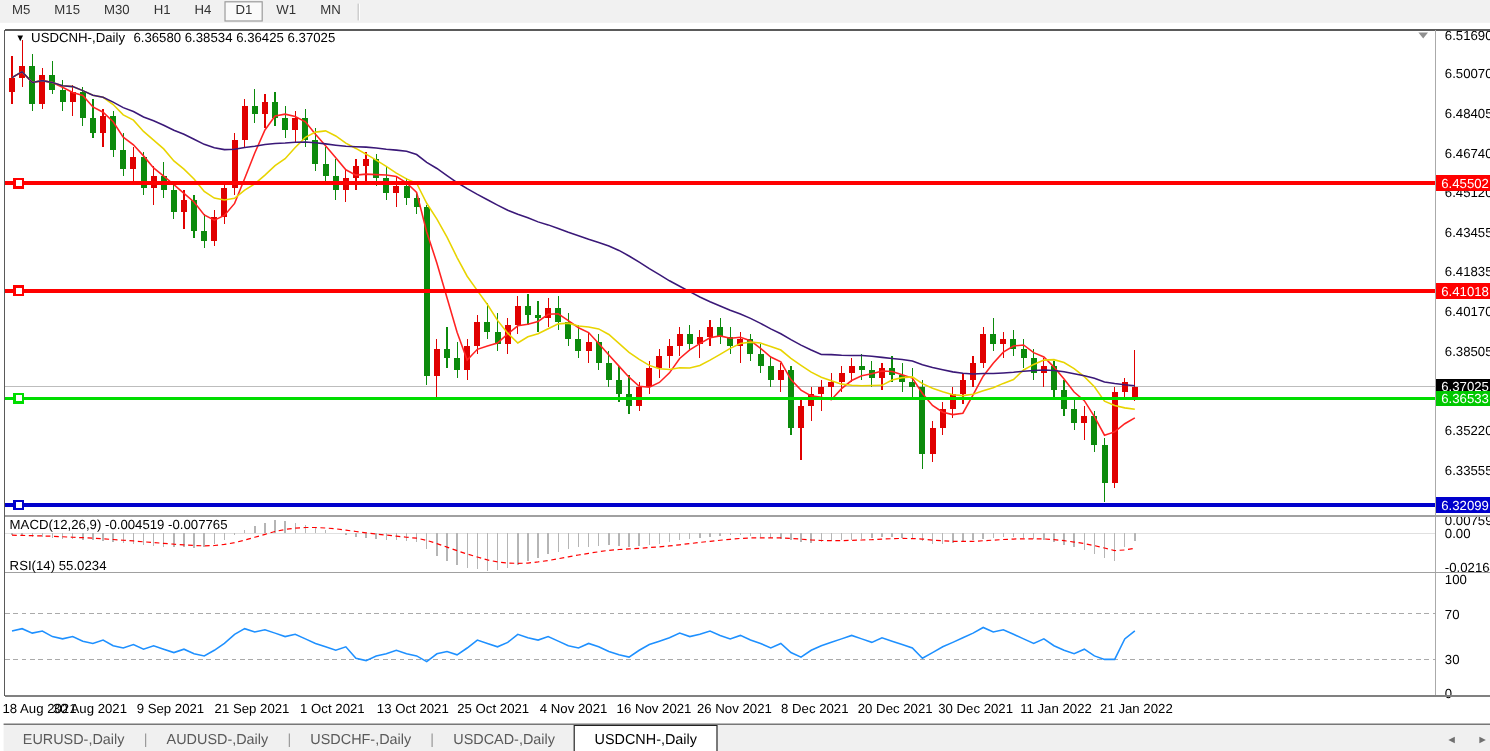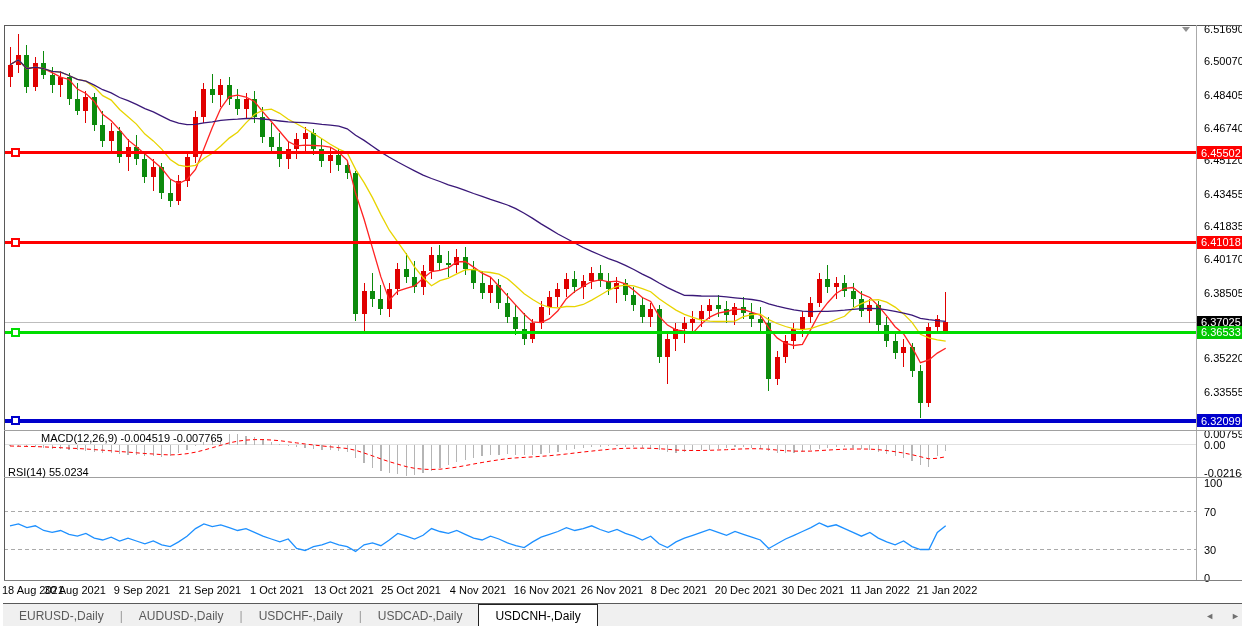--- a/index.html
+++ b/index.html
@@ -11,37 +11,48 @@
   .tf-btn{padding:1px 8px;margin:0 1px;border:1px solid transparent;cursor:default;line-height:13px;}
   .tf-btn.active{background:#fafafa;border:1px solid #9a9a9a;}
   .tb-sep{width:0;height:14px;border-left:1px solid #c6c6c6;border-right:1px solid #ffffff;margin:0 4px;}
   
   #chart-svg{position:absolute;left:0;top:0;}
   
   .chart-title{position:absolute;left:13px;top:26px;font-size:11px;color:#000;white-space:nowrap;}
   .chart-title .tri{font-size:8px;vertical-align:1px;margin-right:5px;color:#000;}
   .chart-title .ohlc{margin-left:7px;}
   .ind-label{position:absolute;font-size:11px;color:#000;white-space:nowrap;}
-  #macd-label{left:8px;top:432px;margin-left:33px;}
+  #macd-label{left:8px;top:432px;}
   #rsi-label{left:8px;top:466px;}
   
   .tabbar{position:absolute;left:3px;top:603px;width:1242px;height:23px;background:#f0f0f0;
           border-top:1px solid #5a5a5a;display:flex;align-items:stretch;font-size:12px;color:#5a5a5a;}
   .tab{display:flex;align-items:center;padding:0 16px;cursor:default;}
   .tab.active{background:#ffffff;border:1px solid #222;color:#000;margin-top:0;}
   .tab-sep{display:flex;align-items:center;color:#999;}
   .tab-scrollers{position:absolute;right:5px;top:0;height:100%;display:flex;align-items:center;gap:17px;
                  color:#707070;font-size:9px;}
   .tab-scrollers span{cursor:default;}
 </style>
 </head>
 <body>
 
 <div class="screen">
 
+  <div class="toolbar" id="toolbar">
+      <div class="tf-btn">M5</div>
+      <div class="tf-btn">M15</div>
+      <div class="tf-btn">M30</div>
+      <div class="tf-btn">H1</div>
+      <div class="tf-btn">H4</div>
+      <div class="tf-btn active">D1</div>
+      <div class="tf-btn">W1</div>
+      <div class="tf-btn">MN</div>
+      <div class="tb-sep"></div>
+    </div>
 
   <svg id="chart-svg" width="1242" height="626" viewBox="0 0 1242 626">
       <line x1="4" y1="322.23999999999955" x2="1196" y2="322.23999999999955" stroke="#bdbdbd" stroke-width="1" shape-rendering="crispEdges"></line>
       <g>
         <line x1="10" y1="46.74000000000038" x2="10" y2="86.73999999999953" stroke="#e00000" stroke-width="1" shape-rendering="crispEdges"></line>
         <rect x="7.5" y="64.74000000000106" width="5" height="11.999999999998678" fill="#e00000" shape-rendering="crispEdges"></rect>
         <line x1="18.43" y1="33.74000000000048" x2="18.43" y2="72.74000000000018" stroke="#e00000" stroke-width="1" shape-rendering="crispEdges"></line>
         <rect x="15.93" y="54.740000000001274" width="5" height="9.999999999999787" fill="#e00000" shape-rendering="crispEdges"></rect>
         <line x1="26.86" y1="44.73999999999971" x2="26.86" y2="92.73999999999975" stroke="#0c8a0c" stroke-width="1" shape-rendering="crispEdges"></line>
         <rect x="24.36" y="54.740000000001274" width="5" height="31.999999999998252" fill="#0c8a0c" shape-rendering="crispEdges"></rect>
@@ -445,20 +456,23 @@
       <g>
         <line x1="4" y1="25" x2="1242" y2="25" stroke="#5a5a5a" shape-rendering="crispEdges"></line>
         <line x1="4" y1="25" x2="4" y2="580" stroke="#5a5a5a" shape-rendering="crispEdges"></line>
         <line x1="1196" y1="25" x2="1196" y2="580" stroke="#aaaaaa" shape-rendering="crispEdges"></line>
         <line x1="4" y1="430" x2="1242" y2="430" stroke="#a0a0a0" shape-rendering="crispEdges"></line>
         <line x1="4" y1="477" x2="1242" y2="477" stroke="#a0a0a0" shape-rendering="crispEdges"></line>
         <line x1="4" y1="580" x2="1242" y2="580" stroke="#808080" shape-rendering="crispEdges"></line>
       </g>
     </svg>
 
+  <div class="chart-title">
+    <span class="tri">▼</span><span>USDCNH-,Daily</span><span class="ohlc">6.36580 6.38534 6.36425 6.37025</span>
+  </div>
 
   <div class="ind-label" id="macd-label">
     <span>MACD(12,26,9)</span>
     <span>-0.004519 -0.007765</span>
   </div>
 
   <div class="ind-label" id="rsi-label">
     <span>RSI(14)</span>
     <span>55.0234</span>
   </div>

